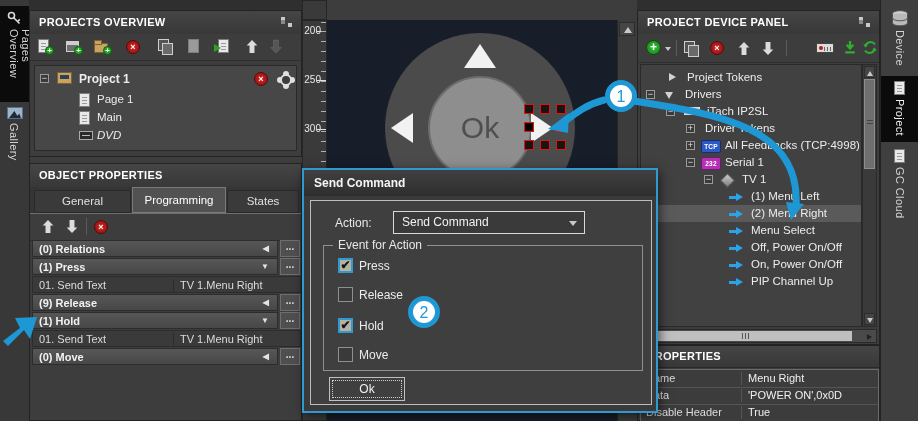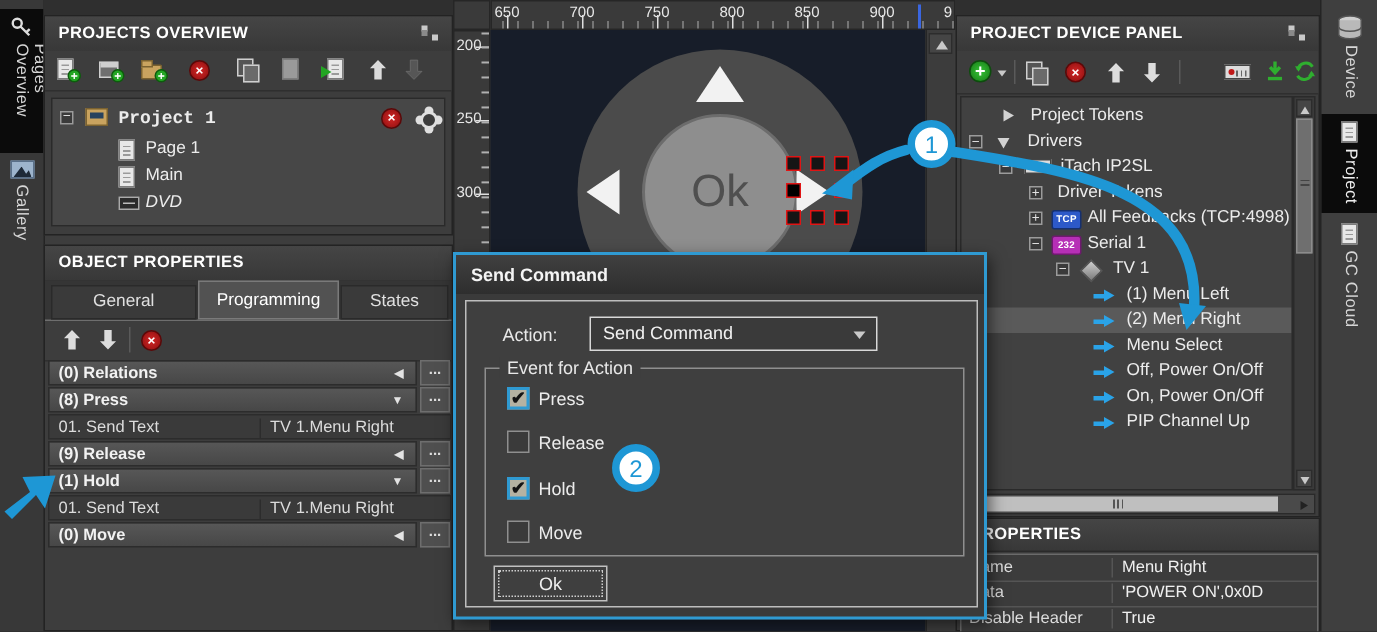--- a/index.html
+++ b/index.html
@@ -176,21 +176,21 @@
           <span class="abs" style="left:0;top:5px;width:0;height:0;border-left:7px solid #23a523;border-top:4px solid transparent;border-bottom:4px solid transparent;"></span>
         </span>
       <svg class="tbi arr-up" style="left:214px;" width="13" height="15" viewBox="0 0 12 14">
           <path d="M6 1 L11 6 H8.3 V13 H3.7 V6 H1 Z"></path>
         </svg>
       <svg class="tbi arr-dim" style="left:238px;" width="13" height="15" viewBox="0 0 12 14">
           <path d="M6 13 L1 8 H3.7 V1 H8.3 V8 H11 Z"></path>
         </svg>
     </div>
     <div class="abs" style="left:4px;top:54px;width:263px;height:86px;background:#474747;border:1px solid #2a2a2a;box-sizing:border-box;">
-      <div class="trow" style="top:3px;height:20px;font-family:Liberation Mono, monospace;">
+      <div class="trow" style="top:3px;height:20px;">
         <span class="exp m" style="left:5px;top:5px;"></span>
         <span class="ic-monitor" style="left:22px;top:3px;"></span>
         <span class="tlbl" style="left:44px;top:3px;font-weight:bold;font-size:12px;">Project 1</span>
         <span class="ic-x" style="left:219px;top:3px;"></span>
         <span class="ic-gear" style="left:245px;top:5px;"></span>
       </div>
       <div class="trow" style="top:25px;">
         <span class="ic-page" style="left:44px;top:2px;"></span>
         <span class="tlbl" style="left:62px;">Page 1</span>
       </div>
@@ -228,21 +228,21 @@
     </div>
 
     <div class="abs" style="left:2px;top:76px;width:269px;height:180px;">
       <div class="oprow grp" style="left:0;top:0;width:246px;">
         <span class="glbl">(0) Relations</span>
         <span class="mark">◀</span>
       </div>
       <span class="morebox" style="left:248px;top:0;">...</span>
 
       <div class="oprow grp" style="left:0;top:18px;width:246px;">
-        <span class="glbl">(8) Press</span>
+        <span class="glbl">(1) Press</span>
         <span class="mark">▼</span>
       </div>
       <span class="morebox" style="left:248px;top:18px;">...</span>
 
       <div class="oprow cmd" style="left:0;top:36px;width:269px;">
         <span class="c1">01. Send Text</span>
         <span class="c2">TV 1.Menu Right</span>
       </div>
 
       <div class="oprow grp" style="left:0;top:54px;width:246px;">
@@ -264,37 +264,20 @@
 
       <div class="oprow grp" style="left:0;top:108px;width:246px;">
         <span class="glbl">(0) Move</span>
         <span class="mark">◀</span>
       </div>
       <span class="morebox" style="left:248px;top:108px;">...</span>
     </div>
   </div>
 
   <div class="ruler" style="left:302px;top:0;width:25px;height:20px;"></div>
-  <div class="ruler" style="left:327px;top:0;width:310px;height:20px;">
-    <span class="hlabel" style="left:-3px;">650</span>
-    <span class="hlabel" style="left:47px;">700</span>
-    <span class="hlabel" style="left:97px;">750</span>
-    <span class="hlabel" style="left:147px;">800</span>
-    <span class="hlabel" style="left:197px;">850</span>
-    <span class="hlabel" style="left:247px;">900</span>
-    <span class="hlabel" style="left:298px;width:12px;">9</span>
-    <span class="majtick" style="left:10px;"></span>
-      <span class="majtick" style="left:60px;"></span>
-    <span class="majtick" style="left:110px;"></span>
-      <span class="majtick" style="left:160px;"></span>
-    <span class="majtick" style="left:210px;"></span>
-      <span class="majtick" style="left:260px;"></span>
-    <span class="abs" style="left:284px;top:2px;width:2px;height:16px;background:#3a66e0;"></span>
-    <span class="hticks"></span>
-  </div>
   <div class="ruler" style="left:302px;top:20px;width:25px;height:401px;">
     <span class="vlabel" style="top:4px;">200</span>
     <span class="vlabel" style="top:53px;">250</span>
     <span class="vlabel" style="top:102px;">300</span>
     <span class="vmajtick" style="top:10px;"></span>
       <span class="vmajtick" style="top:59px;"></span>
       <span class="vmajtick" style="top:108px;"></span>
     <span class="vticks"></span>
   </div>
 

